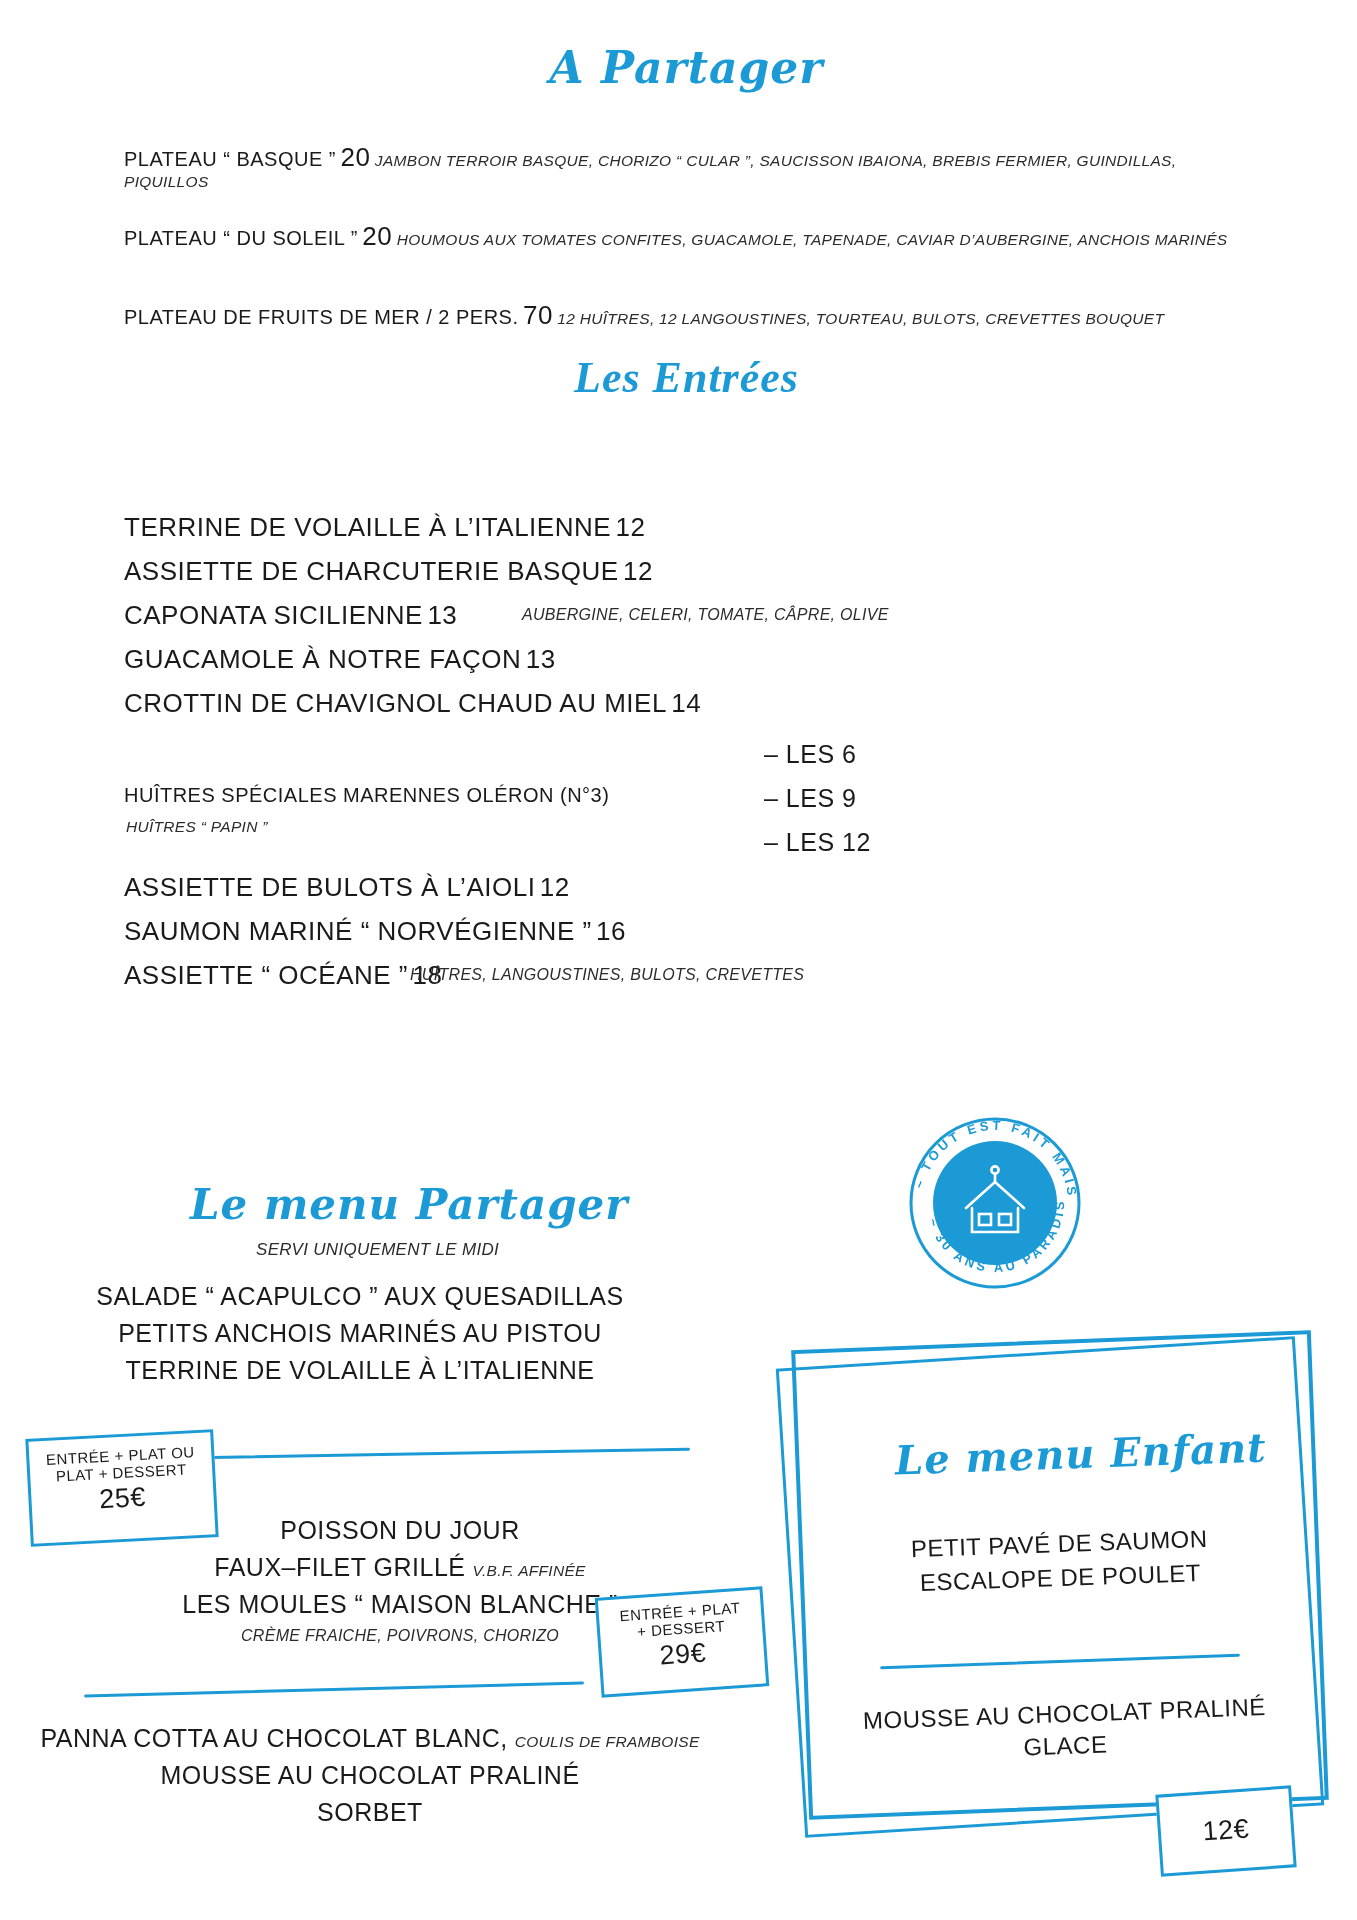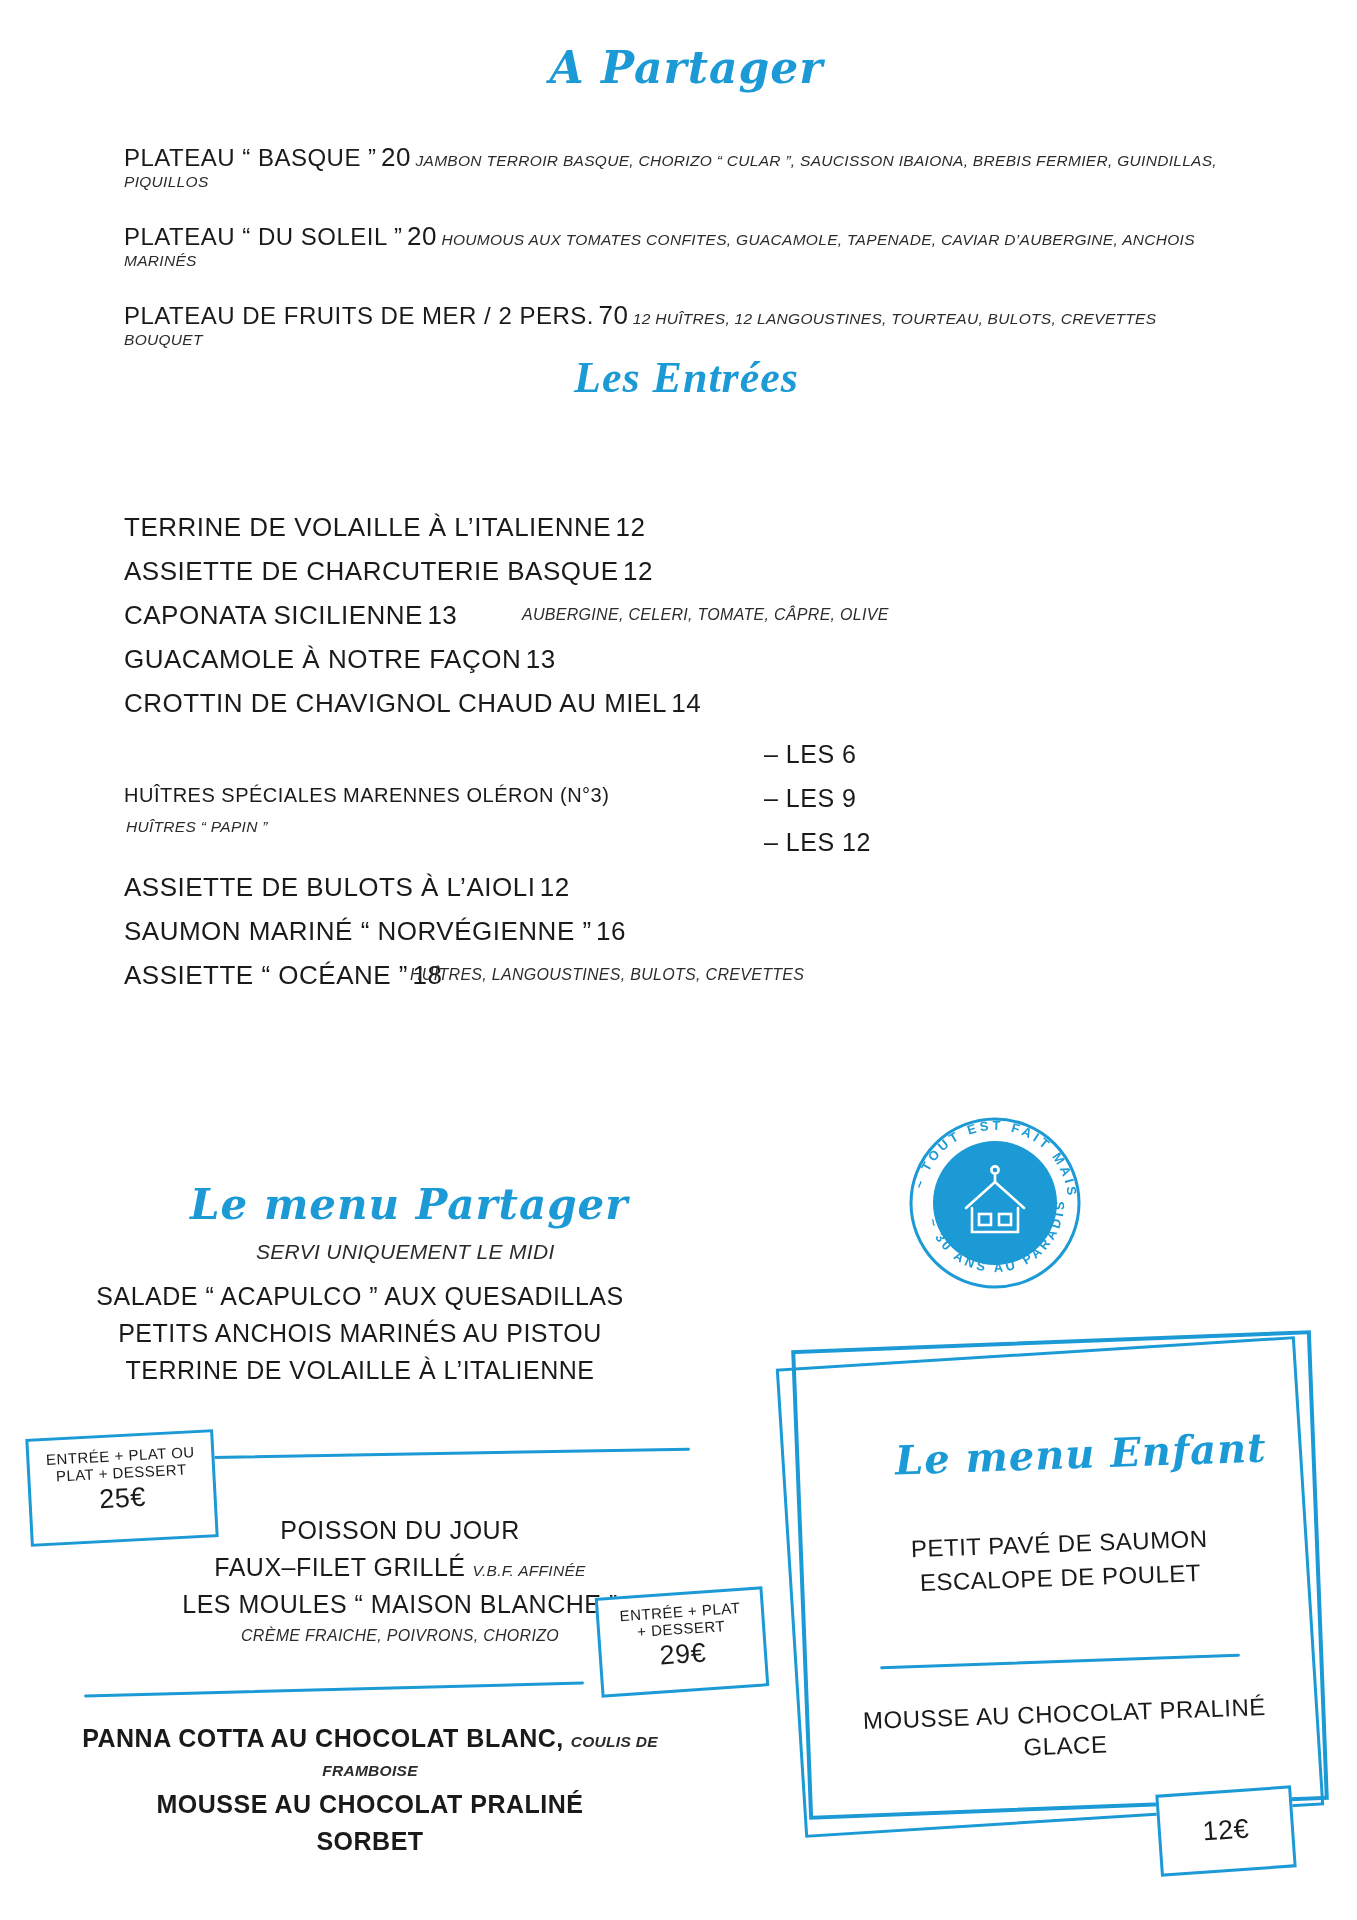--- a/index.html
+++ b/index.html
@@ -37,46 +37,46 @@
   }
   #title-partager{position:absolute;left:0;top:42px;width:1357px;}
   #title-entrees{position:absolute;left:0;top:352px;width:1357px;font-family:Liberation Serif, serif;}
 
   
   .block{position:absolute;}
 
   
   #partager{left:124px;top:142px;width:1104px;}
   #partager .item{position:relative;height:79px;}
-  #partager .item .name{font-size:24px;}
+  #partager .item .name{font-size:20px;}
   #partager .item .price{font-size:26px;}
   #partager .item .sub{top:36px;}
 
   
   #entrees{left:124px;top:512px;width:1104px;}
   .e-row{position:relative;height:44px;}
   .e-row .name{font-size:26px;}
   .e-row .price{font-size:26px;}
   .e-row .inline-desc{font-size:16px;}
 
   
   #oysters{position:relative;height:140px;}
   #oysters .oy-name{position:absolute;left:0;top:52px;font-size:20px;}
   #oysters .oy-sub{position:absolute;left:2px;top:86px;}
   .oy-line{position:absolute;}
   .oy-line .opt{position:absolute;left:0;top:0;font-size:25px;}
 
   
   #title-piscine{position:absolute;left:190px;top:1180px;font-size:42px;}
-  #sub-piscine{position:absolute;left:256px;top:1240px;font-size:21px;}
+  #sub-piscine{position:absolute;left:256px;top:1240px;font-size:17px;}
   #piscine-starters{position:absolute;left:80px;top:1282px;width:560px;text-align:center;}
   #piscine-starters div{font-size:25px;margin-bottom:8px;}
   #piscine-mains{position:absolute;left:150px;top:1516px;width:500px;text-align:center;}
   #piscine-mains div{font-size:25px;margin-bottom:8px;}
-  #piscine-desserts{position:absolute;left:40px;top:1724px;width:660px;text-align:center;font-weight:bold;}
+  #piscine-desserts{position:absolute;left:40px;top:1724px;width:660px;text-align:center;}
   #piscine-desserts div{font-size:25px;margin-bottom:8px;}
 
   .hr-blue{position:absolute;height:3px;background:#1b9ad6;border-radius:2px;}
 
   
   .ticket{
     position:absolute;
     border:3px solid #1b9ad6;
     background:#fff;
     text-align:center;

